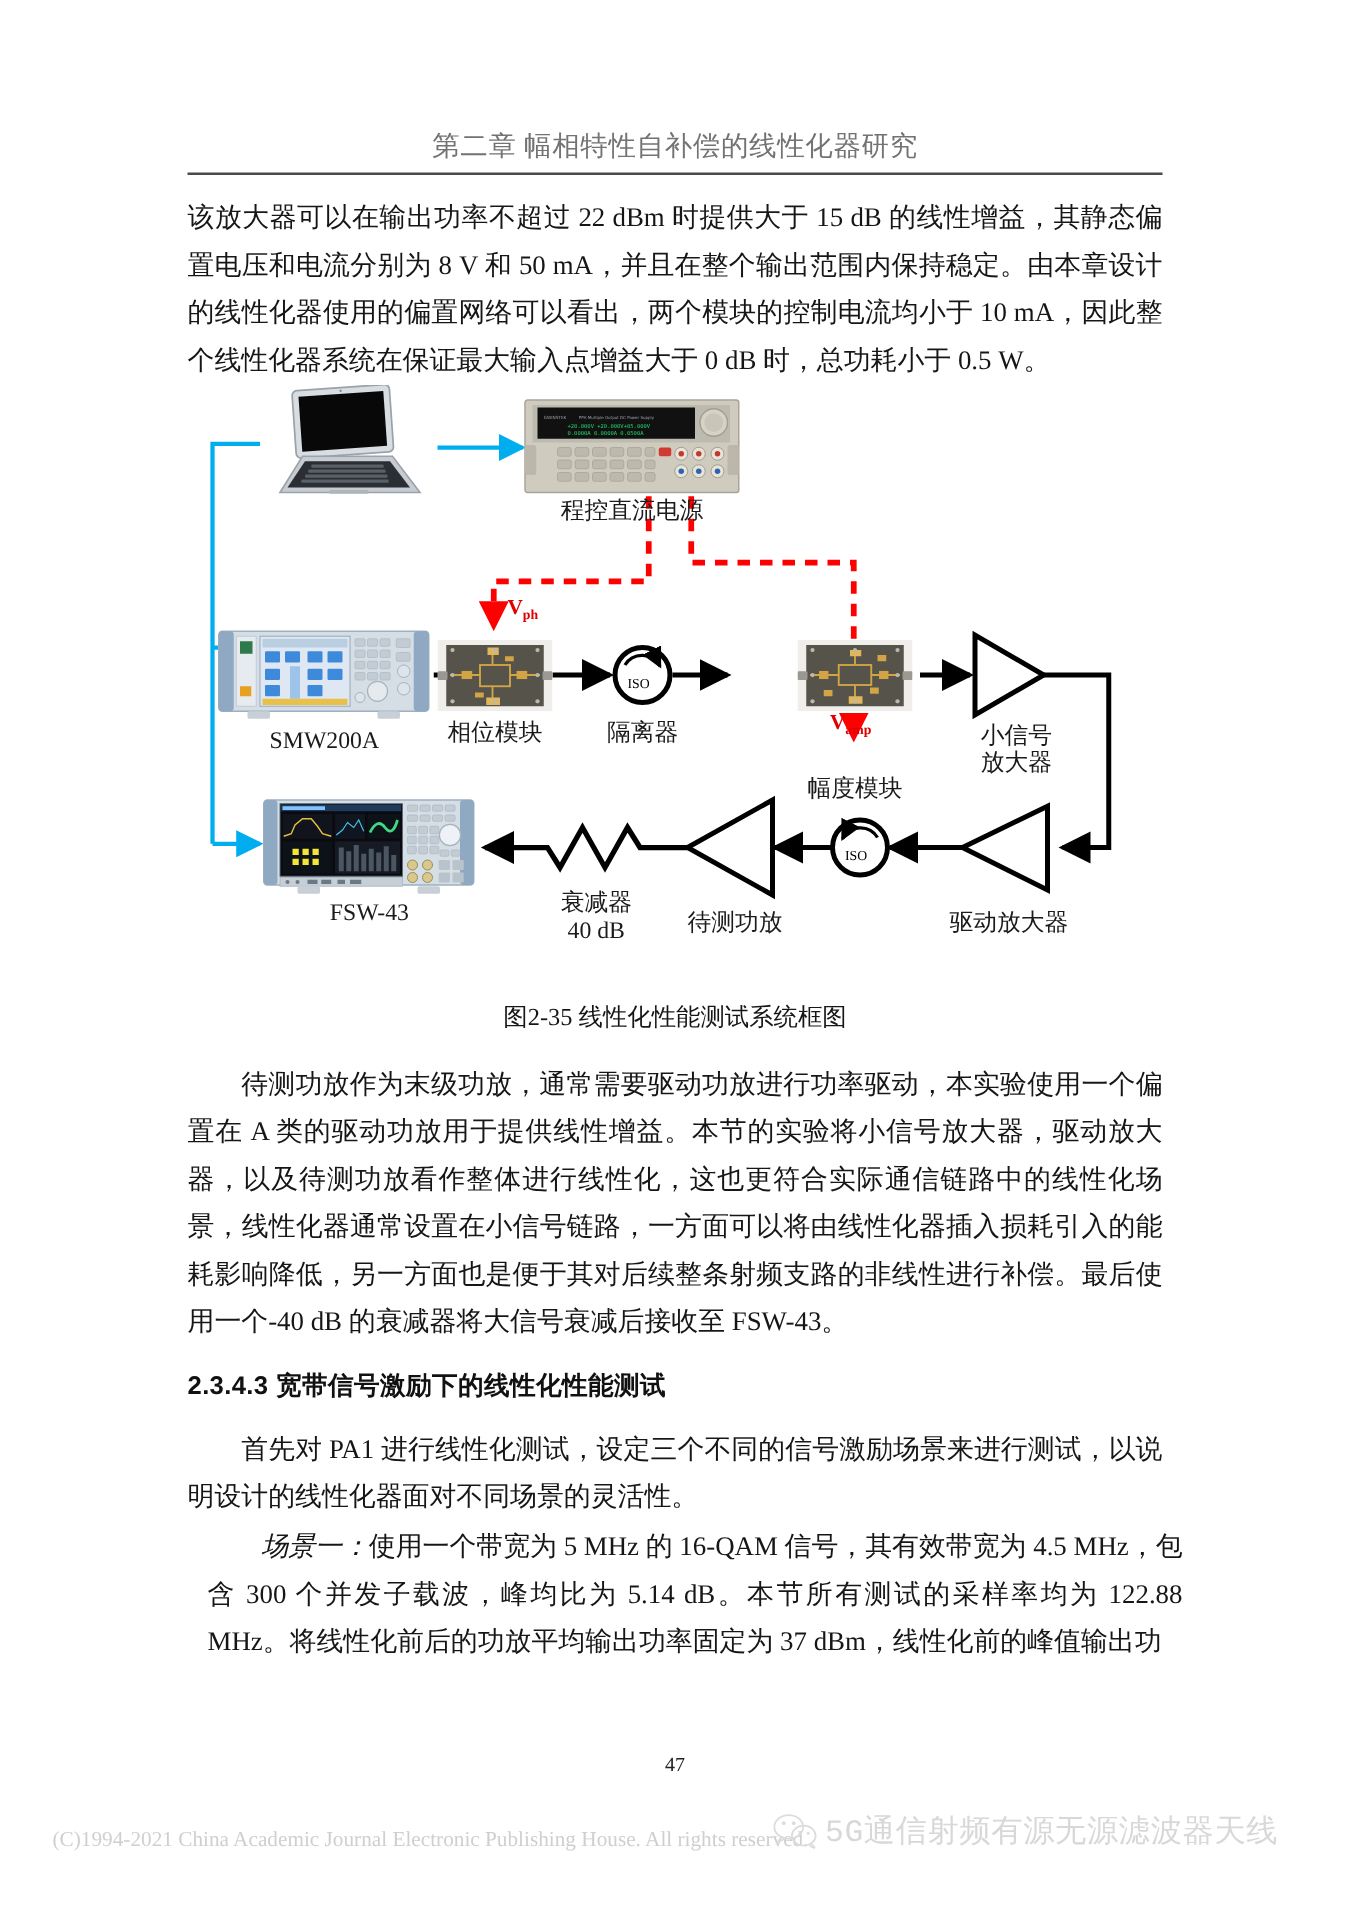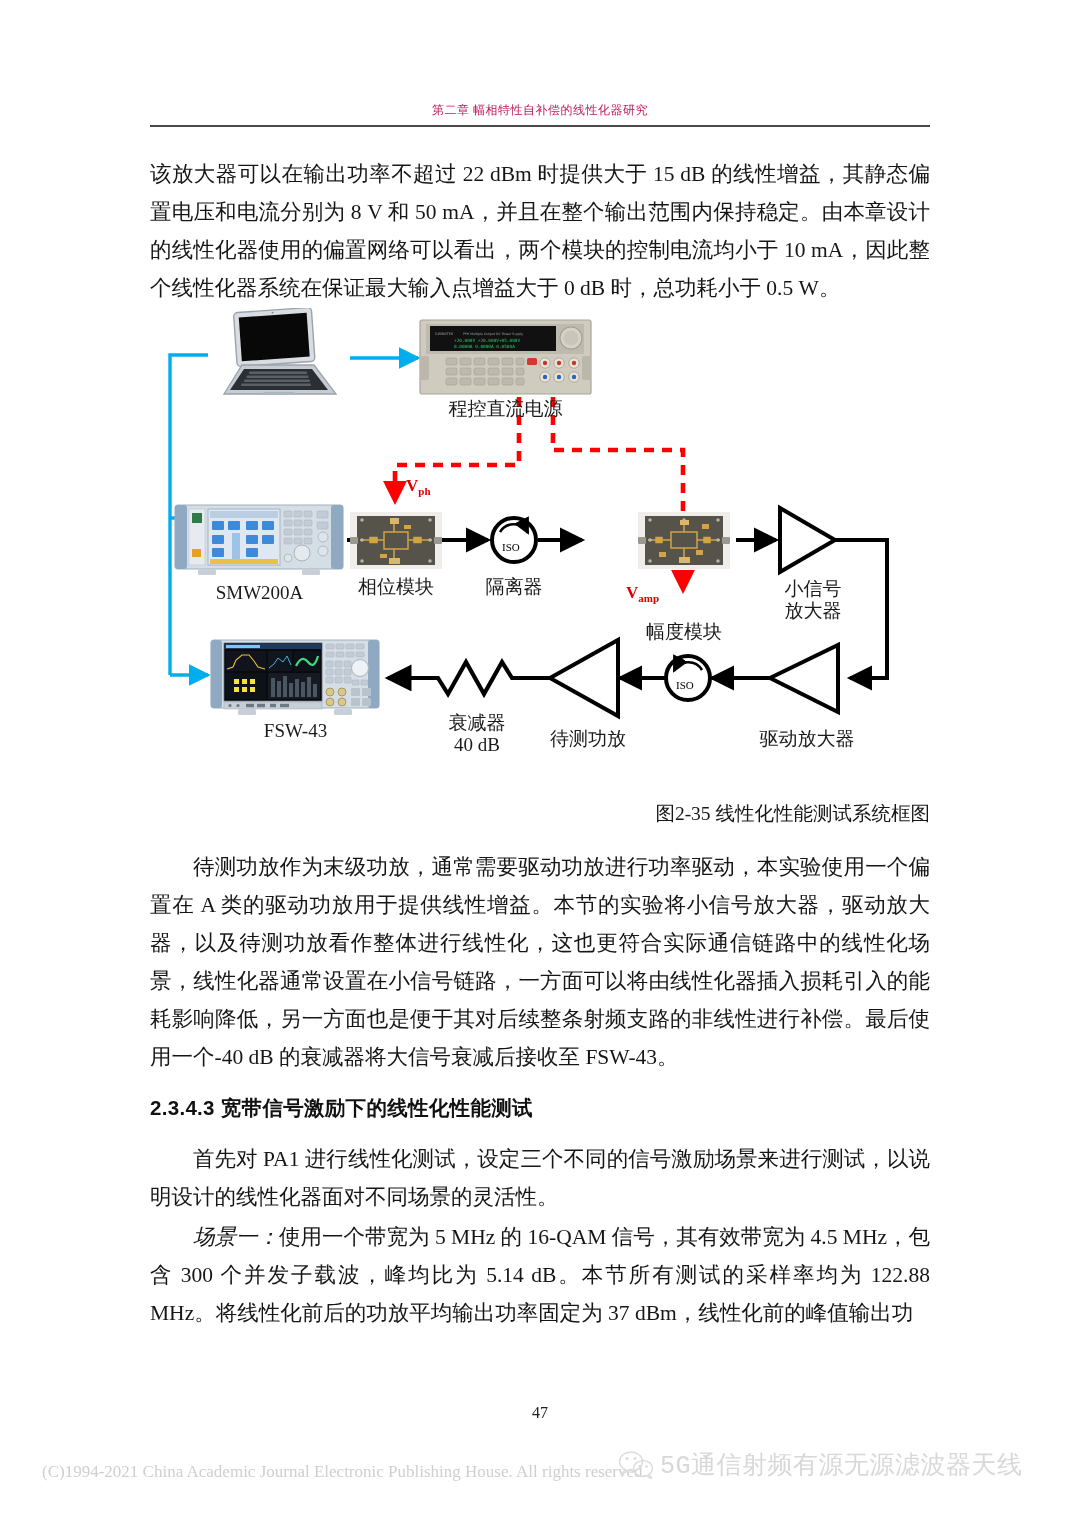--- a/index.html
+++ b/index.html
@@ -25,23 +25,23 @@
 
   
   #header {
     position: absolute;
     left: 150px;
     top: 102px;
     width: 780px;
     text-align: center;
   }
   #header .htext {
-    font-size: 12px;
+    font-size: 22px;
     letter-spacing: 0.5px;
-    color: #be185d;
+    color: #737373;
     font-family: "Liberation Serif", "DejaVu Serif", serif;
   }
   #header .hrule {
     margin-top: 6px;
     border-bottom: 2.2px solid #4a4a4a;
     width: 100%;
   }
 
   
   .para {
@@ -55,38 +55,38 @@
     color: #161616;
   }
   .para.indent { text-indent: 2em; }
 
   #para1 { top: 155px; }
   #figcaption {
     position: absolute;
     left: 150px;
     top: 800px;
     width: 780px;
-    text-align: right;
+    text-align: center;
     font-size: 19.5px;
     color: #161616;
   }
   #para2 { top: 848px; }
   #heading {
     position: absolute;
     left: 150px;
     top: 1094px;
     width: 780px;
     font-size: 20.5px;
     font-weight: bold;
     color: #111;
     font-family: "Liberation Sans", "DejaVu Sans", sans-serif;
     letter-spacing: 0.3px;
   }
   #para3 { top: 1140px; }
-  #para4 { top: 1218px; }
+  #para4 { top: 1218px; margin-left: 16px; }
   .sc-label { font-style: italic; }
 
   
   #pagenum {
     position: absolute;
     left: 0;
     top: 1404px;
     width: 1080px;
     text-align: center;
     font-size: 16px;
@@ -512,21 +512,21 @@
             <circle cx="80" cy="28" r="1.7"></circle>
           <circle cx="12" cy="49" r="1.7"></circle>
             <circle cx="46" cy="49" r="1.7"></circle>
             <circle cx="80" cy="49" r="1.7"></circle>
         </g>
         <rect x="0" y="25" width="8" height="7" rx="1" fill="#9a9890"></rect>
         <rect x="84" y="25" width="8" height="7" rx="1" fill="#9a9890"></rect>
       </svg>
     </div>
 
-    <div class="lbl-v" style="left:476px; top:268px;margin-top:15px;">
+    <div class="lbl-v" style="left:514px; top:268px;">
       <span>V</span><sub>amp</sub>
     </div>
     <div class="cap" style="left:478px; top:285px; width:112px;margin-top:36px;">幅度模块</div>
 
     <div class="cap" style="left:608px; top:278px; width:110px;">
       <span>小信号</span><br>
       <span>放大器</span>
     </div>
 
     <div class="cap" style="left:592px; top:428px; width:130px;">驱动放大器</div>

